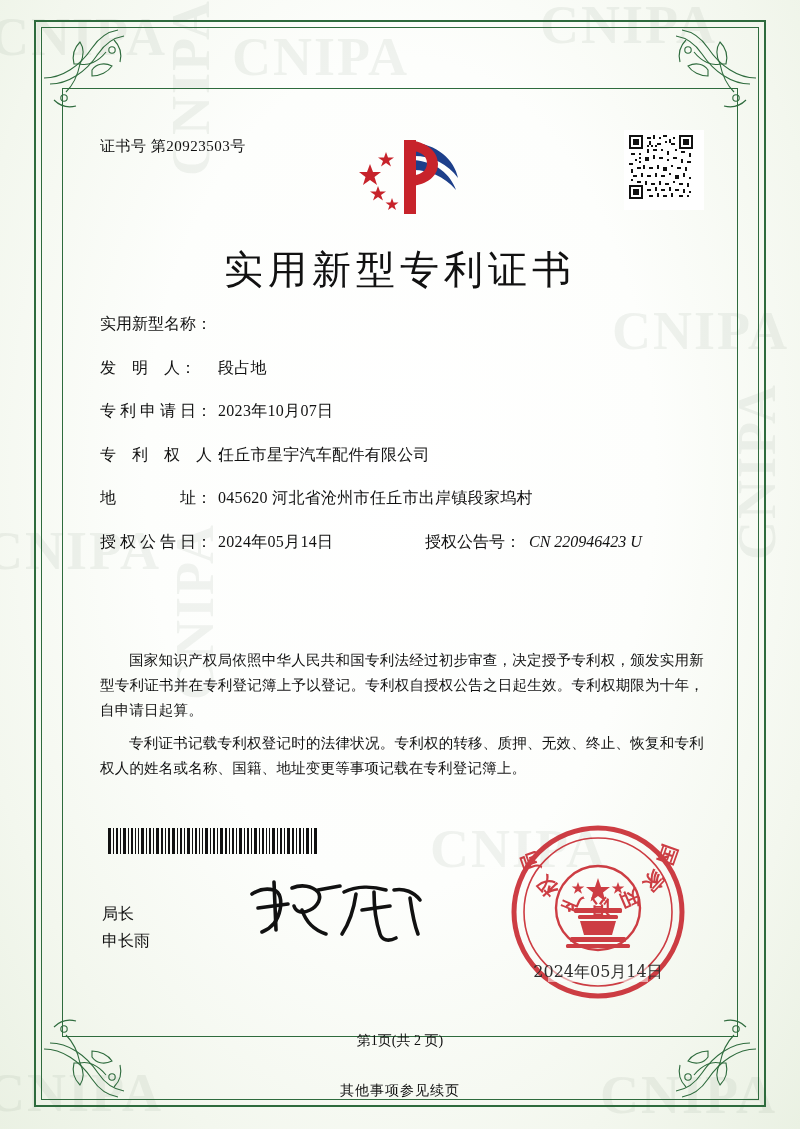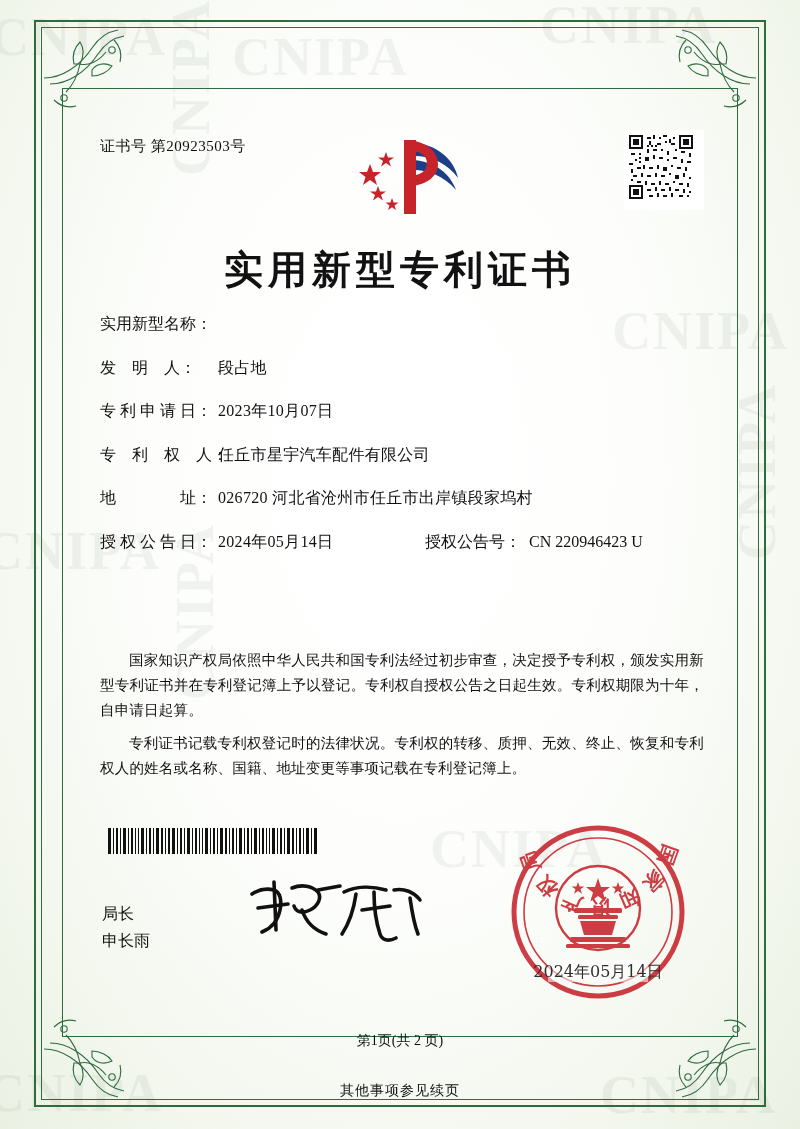--- a/index.html
+++ b/index.html
@@ -86,21 +86,21 @@
     background: #fff;
     padding: 3px;
   }
   .qr svg { display:block; }
 
   .title {
     position: absolute;
     left: 0; right: 0; top: 243px;
     text-align: center;
     font-size: 39px;
-    font-weight: bold;
+    font-weight: normal;
     letter-spacing: 5px;
     color: #111;
     font-family: "DejaVu Serif", "Liberation Serif", serif;
   }
 
   
   .fields {
     position: absolute;
     left: 100px; right: 96px; top: 314px;
   }
@@ -122,20 +122,21 @@
     letter-spacing: 0.3px;
   }
   .row .lbl2 {
     flex: 0 0 auto;
     margin-left: 57px;
     white-space: pre;
   }
   .row .val2 {
     flex: 0 0 auto;
     margin-left: 8px;
+    font-style: italic;
   }
 
   
   .paras {
     position: absolute;
     left: 100px; right: 96px; top: 648px;
     font-size: 14.5px;
     line-height: 25px;
     color: #111;
     font-family: "DejaVu Serif", "Liberation Serif", serif;
@@ -403,21 +404,21 @@
     <div class="row">
       <span class="lbl">专 利 申 请 日：</span>
       <span class="val">2023年10月07日</span>
     </div>
     <div class="row">
       <span class="lbl">专　利　权　人：</span>
       <span class="val">任丘市星宇汽车配件有限公司</span>
     </div>
     <div class="row">
       <span class="lbl">地　　　　址：</span>
-      <span class="val">026720 河北省沧州市任丘市出岸镇段家坞村</span>
+      <span class="val">045620 河北省沧州市任丘市出岸镇段家坞村</span>
     </div>
     <div class="row">
       <span class="lbl">授 权 公 告 日：</span>
       <span class="val" style="flex:0 0 150px;">2024年05月14日</span>
       <span class="lbl2">授权公告号：</span>
       <span class="val2">CN 220946423 U</span>
     </div>
   </div>
 
   <div class="paras">

